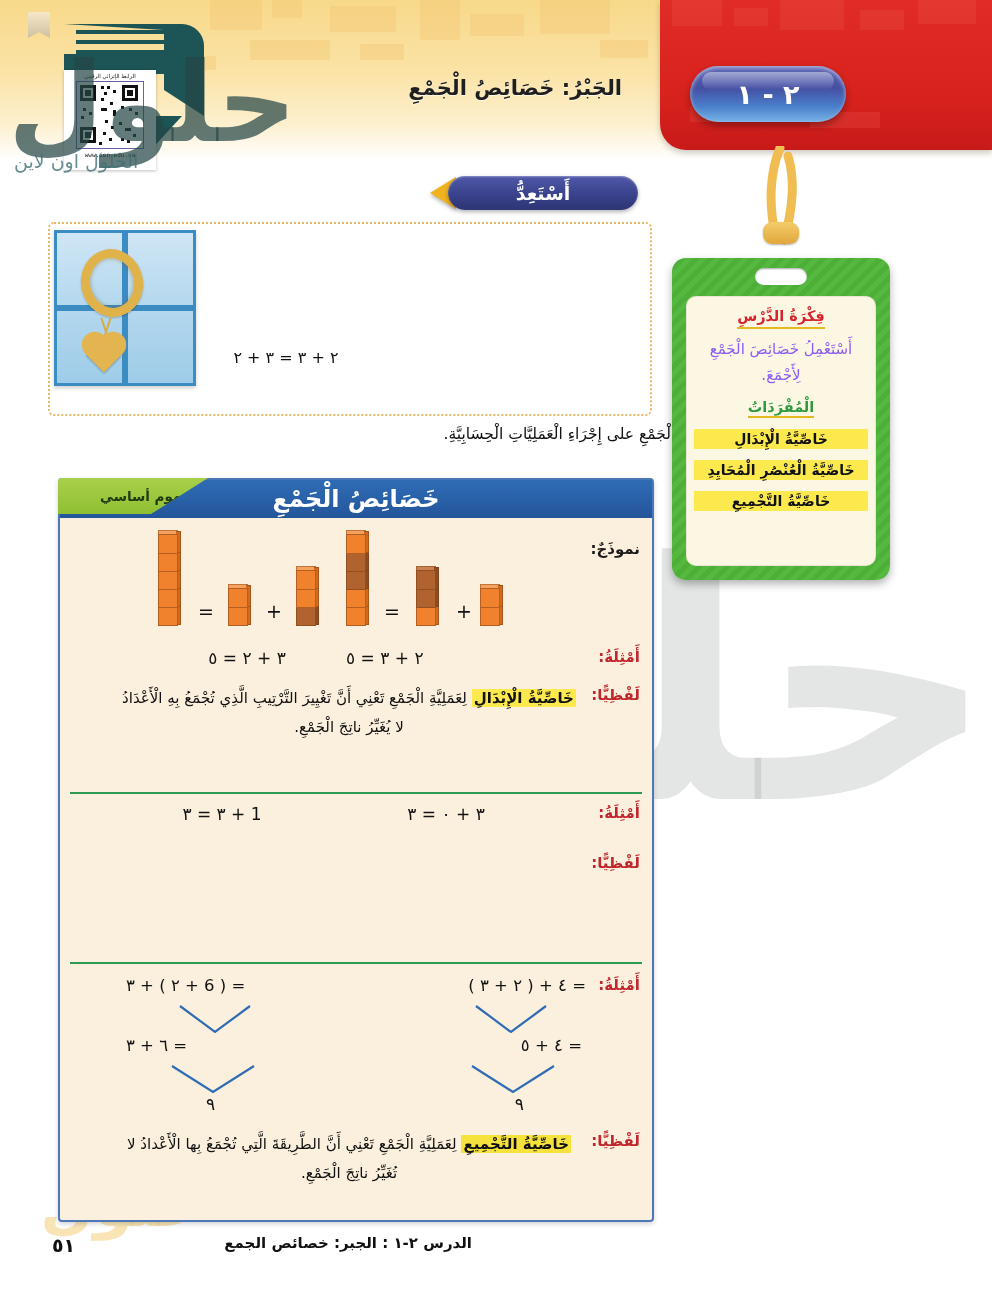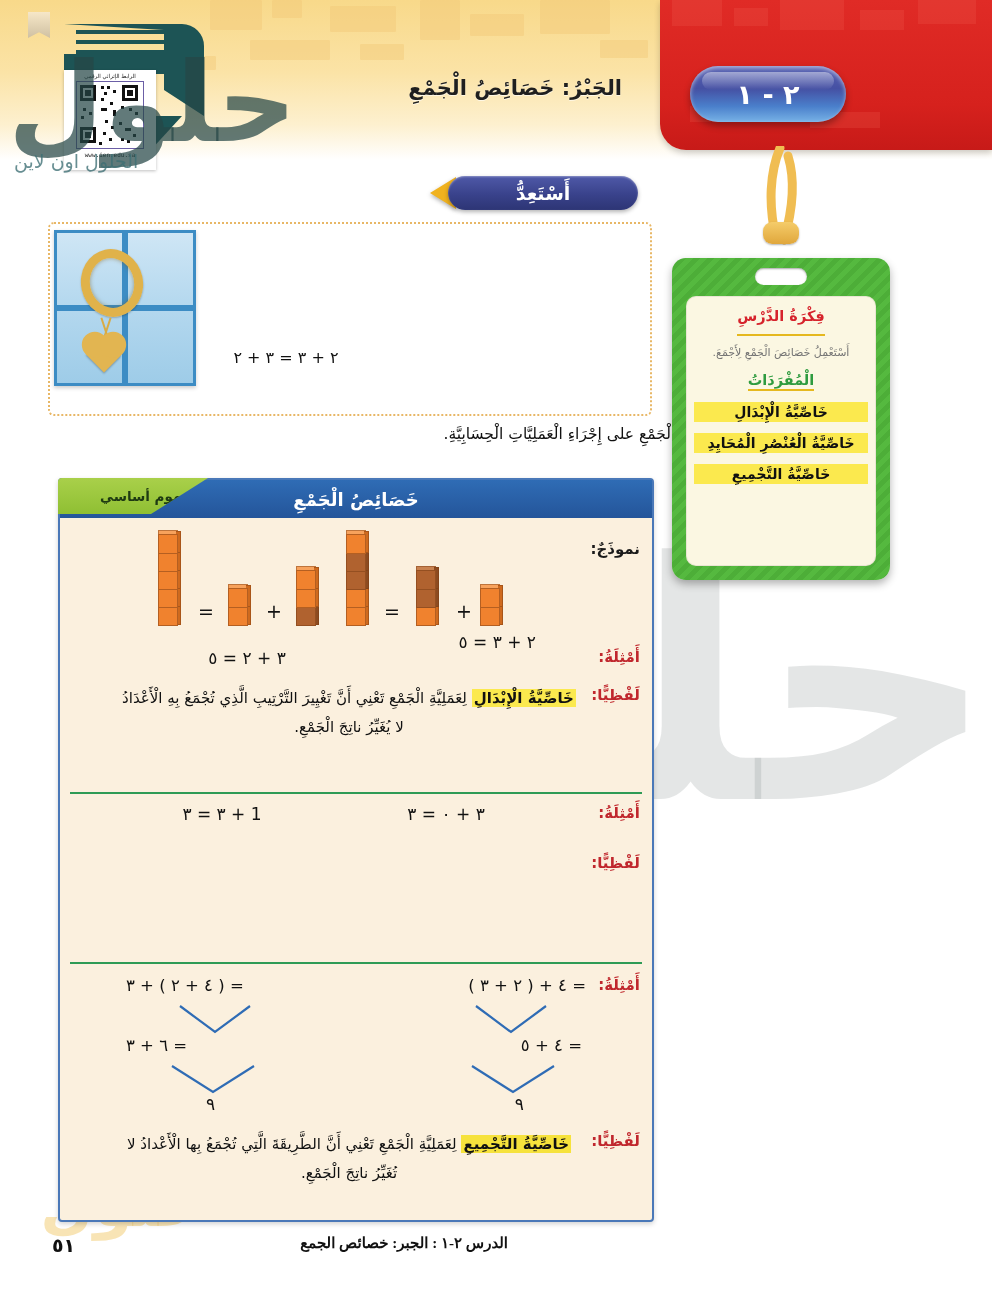--- a/index.html
+++ b/index.html
@@ -108,21 +108,21 @@
 
   
   .concept{
     position:absolute;left:58px;top:478px;width:592px;height:740px;
     background:#fbf0de;border:2px solid #4a78b8;border-radius:4px;
     box-shadow:0 2px 5px rgba(0,0,0,.18);
   }
   .concept-head{position:absolute;left:0;top:0;width:100%;height:38px;
     background:linear-gradient(180deg,#2f6cb5,#24559a);
     display:flex;align-items:center;justify-content:center;}
-  .concept-head-t{color:#fff;font-size:18px;font-weight:700;}
+  .concept-head-t{color:#fff;font-size:24px;font-weight:700;}
   .tab-green{position:absolute;left:-2px;top:-2px;width:150px;height:36px;
     background:linear-gradient(180deg,#a9d04a,#8fbf33);
     border-top-left-radius:4px;
     clip-path:polygon(0 0,100% 0,62% 100%,0 100%);
     display:flex;align-items:center;justify-content:flex-start;}
   .tab-green span{color:#1e3a12;font-size:13.5px;font-weight:700;padding-right:0;padding-left:34px;
     width:100%;text-align:center;}
 
   .row-line{position:absolute;left:10px;width:572px;height:2px;background:#2e9b55;}
 
@@ -153,34 +153,34 @@
   
   .tagcard{position:absolute;left:672px;top:258px;width:218px;height:322px;
     background:repeating-linear-gradient(135deg,#55b93f 0 5px,#4dae38 5px 10px);
     border-radius:14px;box-shadow:0 4px 8px rgba(0,0,0,.30);}
   .tag-hole{position:absolute;left:50%;top:10px;margin-left:-26px;width:52px;height:17px;
     background:#fff;border-radius:9px;box-shadow:inset 0 1px 2px rgba(0,0,0,.35);}
   .tag-inner{position:absolute;left:14px;top:38px;width:190px;height:270px;
     background:#fbf7e2;border-radius:10px;box-shadow:inset 0 0 0 1px rgba(0,0,0,.07);
     padding:10px 8px 0;box-sizing:border-box;text-align:center;}
   .tc-h1{color:#d6232c;font-weight:700;font-size:14.5px;border-bottom:2px solid #e5b81e;
-    display:inline-block;padding-bottom:10px;}
-  .tc-p{font-size:11px;color:#737373;line-height:1.75;margin-top:7px;}
+    display:inline-block;padding-bottom:3px;}
+  .tc-p{font-size:15px;color:#8b5cf6;line-height:1.75;margin-top:7px;}
   .tc-h2{color:#2e9b3f;font-weight:700;font-size:14.5px;border-bottom:2px solid #e5b81e;
     display:inline-block;padding-bottom:1px;margin-top:10px;}
   .voc{background:#fbe94e;font-weight:700;font-size:14px;color:#111;
     display:block;margin:11px 0 0;padding:2px 3px;}
   .rope{position:absolute;left:758px;top:146px;width:46px;height:120px;}
   .rope path{stroke:#f0bd52;stroke-width:9;fill:none;stroke-linecap:round;}
   .knot{position:absolute;left:763px;top:222px;width:36px;height:22px;border-radius:9px;
     background:linear-gradient(180deg,#f5cc6a,#e0a73c);box-shadow:0 1px 2px rgba(0,0,0,.3);}
 
   
   .footer{position:absolute;left:0;bottom:26px;width:992px;height:30px;}
-  .ft-text{position:absolute;right:484px;top:0;font-size:15px;font-weight:700;color:#111;white-space:nowrap;font-family:Liberation Serif, serif;}
+  .ft-text{position:absolute;right:520px;top:0;font-size:15px;font-weight:700;color:#111;white-space:nowrap;}
   .ft-page{position:absolute;left:52px;top:0;font-size:19px;font-weight:700;color:#111;}
 </style>
 </head>
 <body>
 
 <div class="page">
 
   <div class="topband">
     <div class="band-yellow"></div>
     <div class="band-blocks">
@@ -412,21 +412,21 @@
         <i class="s"></i>
         <i class="f"></i>
       </div>
     <div class="cube or" style="left:98px;top:50px">
         <i class="t"></i>
         <i class="s"></i>
         <i class="f"></i>
       </div>
 
     <div class="lbl" style="right:12px;top:168px">أَمْثِلَةُ:</div>
-    <div class="eqnum" style="left:286px;top:152px;width:190px;text-align:right">٢ + ٣ = ٥</div>
+    <div class="eqnum" style="left:286px;top:168px;width:190px;text-align:left">٢ + ٣ = ٥</div>
     <div class="eqnum" style="left:92px;top:168px;width:190px;text-align:center">٣ + ٢ = ٥</div>
 
     <div class="lbl" style="right:12px;top:206px">لَفْظِيًّا:</div>
     <div class="verbal" style="right:70px;top:204px;width:466px">
       <span class="hl">خَاصِّيَّةُ الْإِبْدَالِ</span>
       <span>لِعَمَلِيَّةِ الْجَمْعِ تَعْنِي أَنَّ تَغْيِيرَ التَّرْتِيبِ</span>
       <span>الَّذِي تُجْمَعُ بِهِ الْأَعْدَادُ لا يُغَيِّرُ ناتِجَ الْجَمْعِ.</span>
     </div>
 
     <div class="row-line" style="top:312px"></div>
@@ -444,21 +444,21 @@
     <div class="assoc-eq" style="right:66px;top:496px">= ٤ + ( ٢ + ٣ )</div>
     <svg class="vee" style="right:104px;top:524px;width:74px;height:32px" viewBox="0 0 74 32">
       <path d="M2 2 L37 28 L72 2" stroke="#2f6cb5" stroke-width="2.2" fill="none"></path>
     </svg>
     <div class="assoc-eq" style="right:70px;top:556px">= ٤ +        ٥</div>
     <svg class="vee" style="right:96px;top:584px;width:86px;height:32px" viewBox="0 0 86 32">
       <path d="M2 2 L43 28 L84 2" stroke="#2f6cb5" stroke-width="2.2" fill="none"></path>
     </svg>
     <div class="assoc-eq" style="right:128px;top:614px;font-size:17px">٩</div>
 
-    <div class="assoc-eq" style="left:66px;top:496px">= ( ٤ + ٢ ) + ٣</div>
+    <div class="assoc-eq" style="left:66px;top:496px">= ( 6 + ٢ ) + ٣</div>
     <svg class="vee" style="left:118px;top:524px;width:74px;height:32px" viewBox="0 0 74 32">
       <path d="M2 2 L37 28 L72 2" stroke="#2f6cb5" stroke-width="2.2" fill="none"></path>
     </svg>
     <div class="assoc-eq" style="left:66px;top:556px">=      ٦     + ٣</div>
     <svg class="vee" style="left:110px;top:584px;width:86px;height:32px" viewBox="0 0 86 32">
       <path d="M2 2 L43 28 L84 2" stroke="#2f6cb5" stroke-width="2.2" fill="none"></path>
     </svg>
     <div class="assoc-eq" style="left:146px;top:614px;font-size:17px">٩</div>
 
     <div class="lbl" style="right:12px;top:652px">لَفْظِيًّا:</div>

